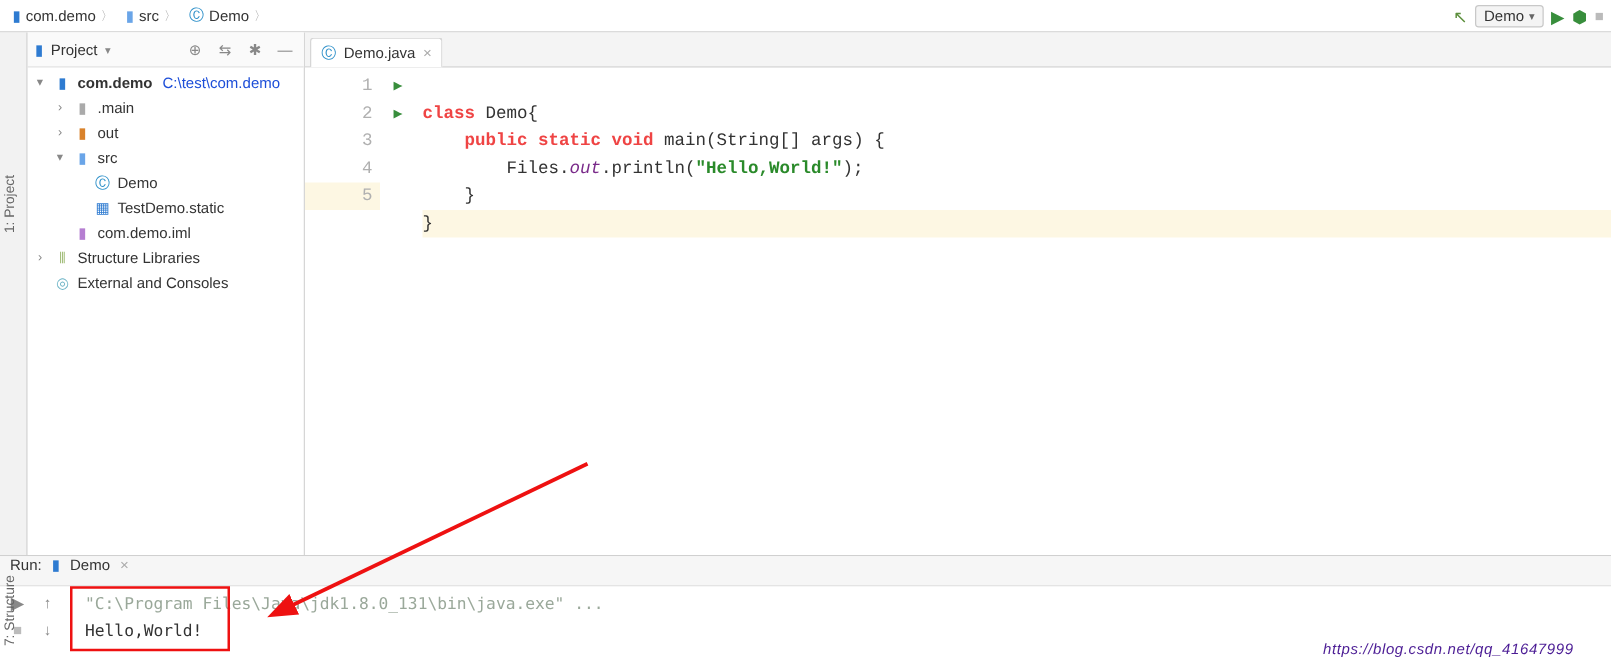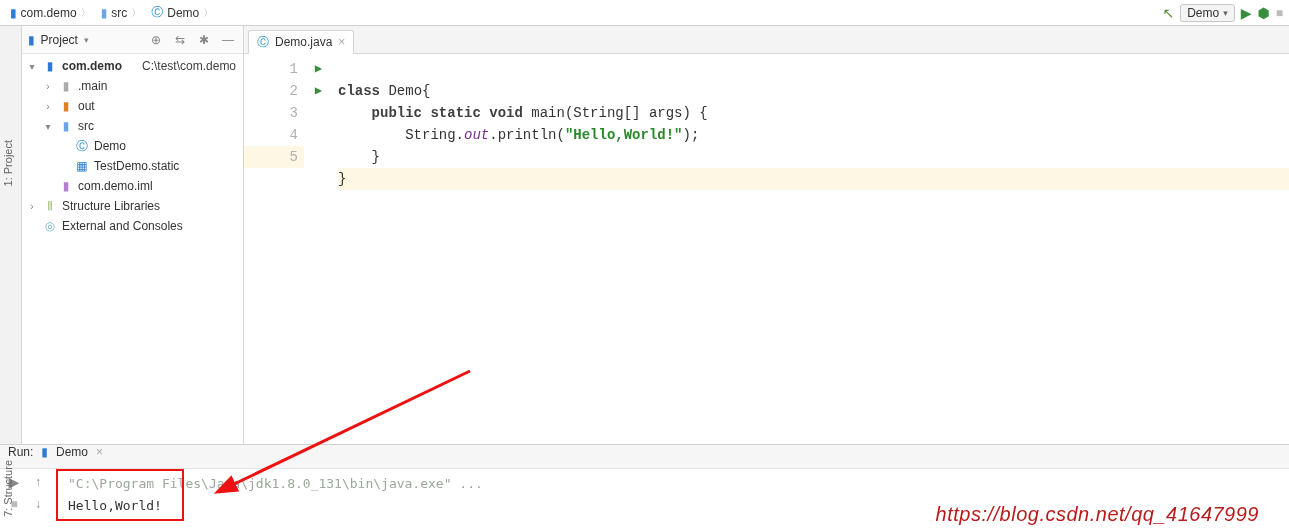--- a/index.html
+++ b/index.html
@@ -32,21 +32,21 @@
   .project { width: 222px; border-right: 1px solid #d6d6d6; display: flex; flex-direction: column; background: #fff; }
   .proj-hdr { height: 28px; display: flex; align-items: center; gap: 6px; padding: 0 6px; border-bottom: 1px solid #e4e4e4; background: #fafafa; }
   .proj-hdr .title { font-weight: 400; }
   .proj-hdr .spacer { flex: 1; }
   .proj-hdr .tbtn { width: 18px; text-align: center; color: #888; cursor: pointer; }
   .tree { flex: 1; overflow: auto; padding: 2px 0; }
   .node { display: flex; align-items: center; height: 20px; padding-left: 4px; gap: 4px; cursor: pointer; white-space: nowrap; }
   .node .arrow { width: 12px; text-align: center; color: #888; font-size: 10px; }
   .node .ic    { width: 16px; text-align: center; }
   .node .lbl   { }
-  .node .hint  { color: #404040; margin-left: 16px; }
+  .node .hint  { color: #1d4ed8; margin-left: 4px; }
   .d1 { padding-left: 4px; }
   .d2 { padding-left: 20px; }
   .d3 { padding-left: 36px; }
   .ic-mod { color:#2e7bd1; }
   .ic-fldg{ color:#aaa; }
   .ic-fldo{ color:#d9822b; }
   .ic-fldb{ color:#6aa5e8; }
   .ic-cls { color:#2e90c9; }
   .ic-jcl { color:#2e7bd1; }
   .ic-iml { color:#b57ed1; }
@@ -58,38 +58,38 @@
   .tabs { height: 28px; display:flex; align-items:flex-end; border-bottom:1px solid #d6d6d6; background:#f4f4f4; padding-left:4px; }
   .tab  { display:flex; align-items:center; gap:6px; height:24px; padding:0 8px; background:#fff; border:1px solid #d6d6d6; border-bottom:1px solid #fff; border-radius:3px 3px 0 0; margin-bottom:-1px; }
   .tab .close { color:#aaa; cursor:pointer; }
   .code { flex:1; display:flex; font-size:14px; line-height:22px; overflow:hidden; position:relative; }
   .gutter { width:60px; background:#fff; border-right:0; padding-top:4px; }
   .gline { height:22px; display:flex; align-items:center; justify-content:flex-end; padding-right:6px; color:#b0b0b0; position:relative; }
   .gplay { position:absolute; right:-18px; color:#388e3c; font-size:12px; }
   .caretcol { width:24px; }
   .src { flex:1; padding:4px 0 0 10px; white-space:pre; }
   .src .curline { background:#fdf7e3; display:inline-block; width:100%; }
-  .kw { color:#404040; font-weight:bold; }
+  .kw { color:#ef4444; font-weight:bold; }
   .str{ color:#2a8a2a; font-weight:bold; }
   .fld{ color:#7a2b8a; font-style:italic; }
   .txt{ color:#333; }
 
   
   .run-hdr { height:24px; display:flex; gap:8px; padding:0 8px; background:#f6f6f6; border-bottom:1px solid #e4e4e4; }
   .run-hdr .close { color:#aaa; cursor:pointer; }
   .run-body { flex:1; display:flex; }
   .run-tb { width:60px; display:flex; flex-direction:column; padding:4px 6px; gap:4px; }
   .run-tb .row { display:flex; gap:8px; align-items:center; height:18px; }
   .tb-ic { width:16px; text-align:center; color:#888; }
   .run-out { flex:1; padding:4px 8px; position:relative; }
   .run-out pre { font-size:13px; line-height:22px; }
   .cmd { color:#9aa89a; }
   .rect { position:absolute; border:2px solid #e11; pointer-events:none; }
   .arrow-svg { position:absolute; pointer-events:none; }
-  .watermark { position:absolute; right:30px; bottom:6px; color:#b91c1c; font-size:20px; font-style:italic; pointer-events:none; letter-spacing:0.5px;}
+  .watermark { position:absolute; right:30px; bottom:6px; color:#4c1d95; font-size:12px; font-style:italic; pointer-events:none; letter-spacing:0.5px;}
 </style>
 </head>
 <body>
 
 <div class="navbar">
   <div class="crumbs">
     <div class="crumb">
       <span class="ic-mod">▮</span>
       <span>com.demo</span>
       <span class="chev">〉</span>
@@ -215,21 +215,21 @@
               <span>4</span>
             </div>
           <div class="gline" style="background:#fdf7e3;">
               <span>5</span>
             </div>
         </div>
         <div class="caretcol"></div>
         <div class="src">
 <span><span class="kw">class</span><span> </span><span class="txt">Demo</span><span class="txt">{</span></span>
 <span>    <span class="kw">public</span> <span class="kw">static</span> <span class="kw">void</span><span class="txt"> main(String[] args) {</span></span>
-<span><span class="txt">        String.</span><span class="fld">out</span><span class="txt">.println(</span><span class="str">"Hello,World!"</span><span class="txt">);</span></span>
+<span><span class="txt">        Files.</span><span class="fld">out</span><span class="txt">.println(</span><span class="str">"Hello,World!"</span><span class="txt">);</span></span>
 <span class="txt">    }</span>
 <span class="curline"><span class="txt">}</span></span>
         </div>
       </div>
     </div>
   </div>
 
   <div class="lower">
     <div class="run-hdr">
       <span>Run:</span>

